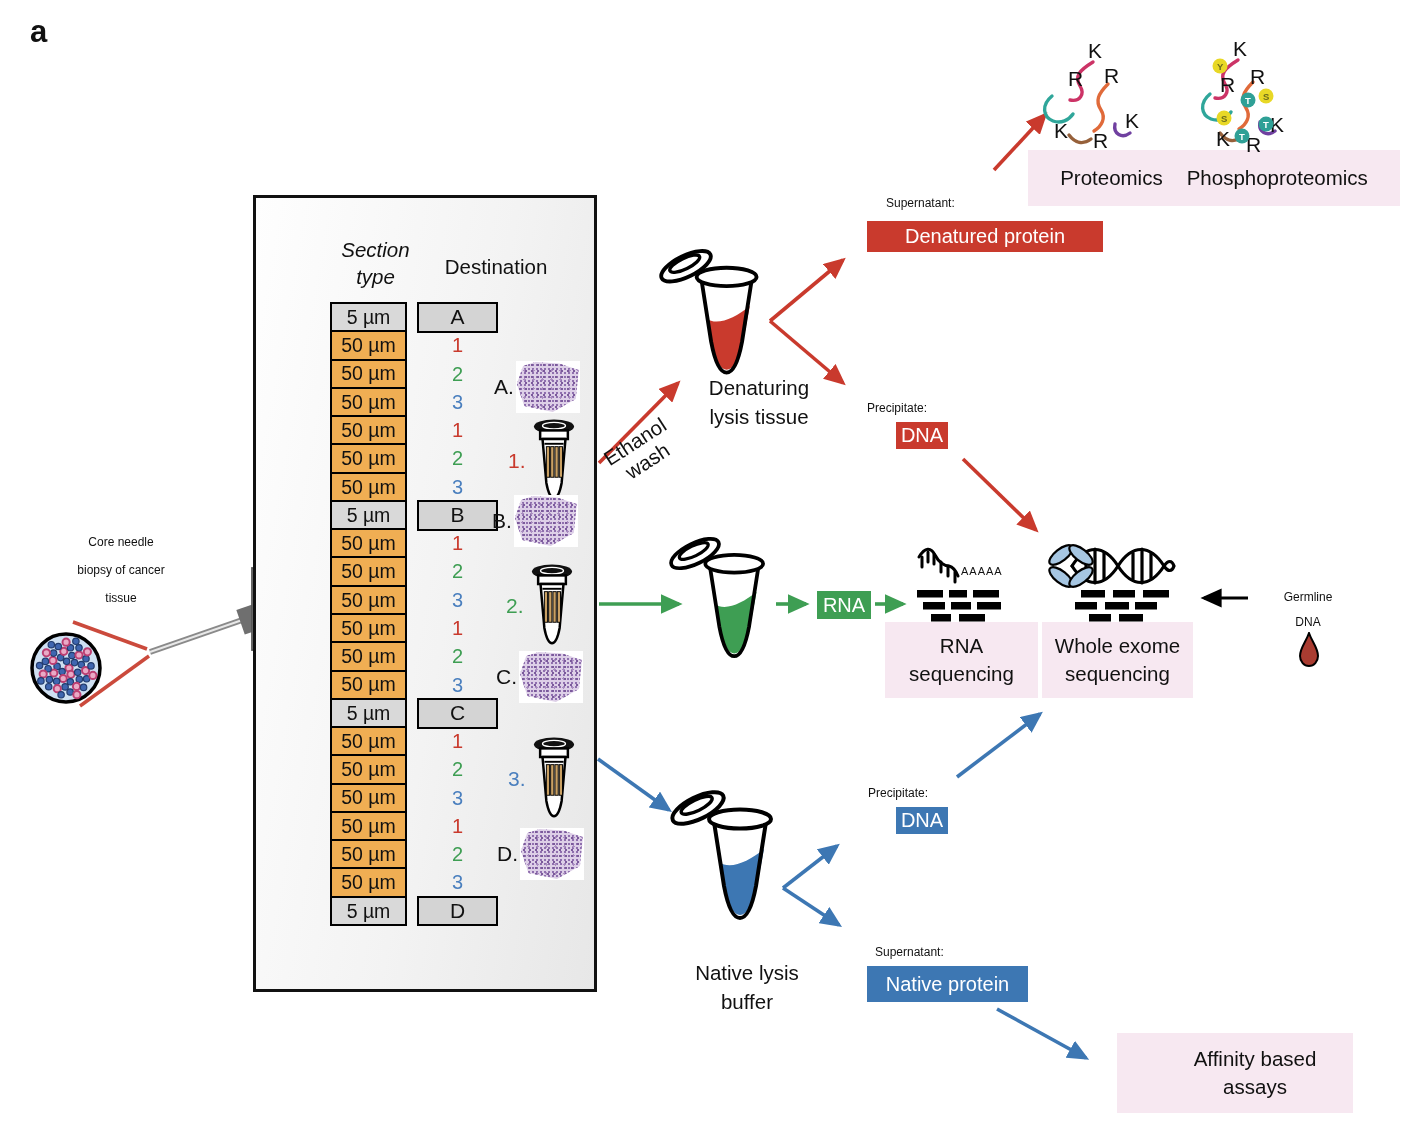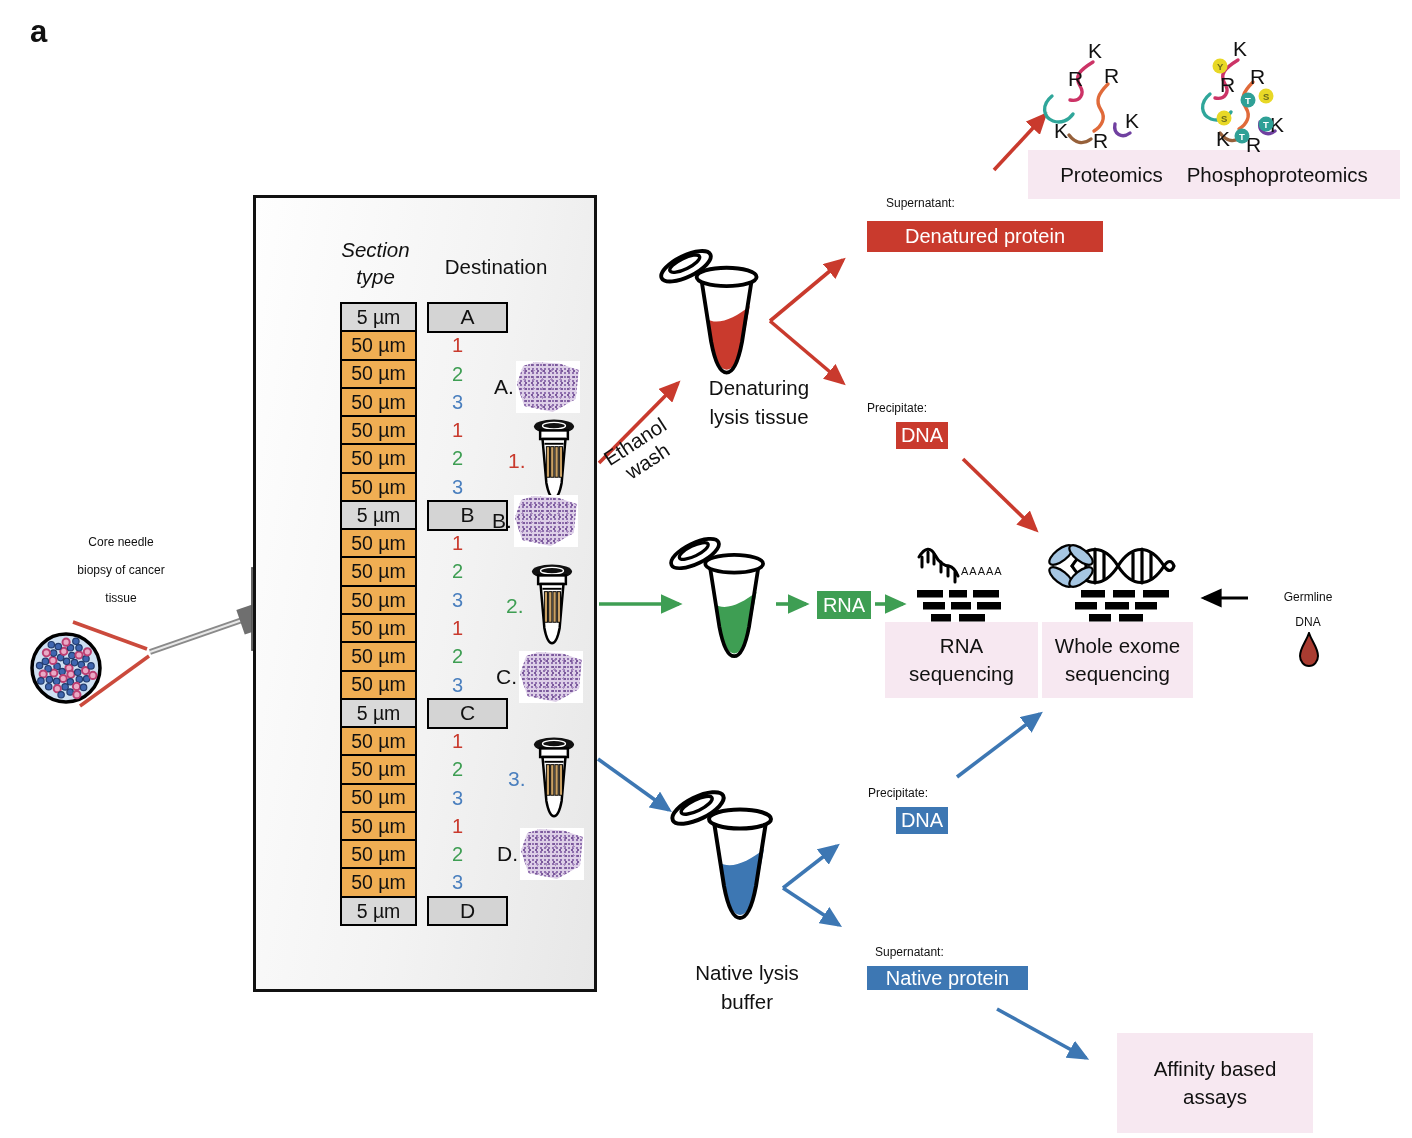--- a/index.html
+++ b/index.html
@@ -9,21 +9,21 @@
   .lbl{font-size:12px;line-height:25px;}
   .center{text-align:center;}
   .panel-a{font-size:31px;font-weight:bold;}
   
   .slidebox{position:absolute;left:253px;top:195px;width:344px;height:797px;
             border:3px solid #111;box-sizing:border-box;
             background:linear-gradient(100deg,#fefefe 0%,#f3f3f3 55%,#e7e7e7 100%);}
   .hdr{position:absolute;font-size:20.5px;line-height:27px;text-align:center;}
   .cell{position:absolute;left:74px;width:77px;height:30.8px;border:2.5px solid #000;
         box-sizing:border-box;display:flex;align-items:center;justify-content:center;
-        font-size:19.5px;margin-left:10px;}
+        font-size:19.5px;}
   .cell.gray{background:var(--graycell);}
   .cell.orange{background:var(--orange);}
   .cell.dletter{left:161px;width:81px;background:var(--letterbox);font-size:21px;}
   .dnum{position:absolute;left:161px;width:81px;text-align:center;font-size:20px;line-height:26px;}
   .spec{position:absolute;display:flex;align-items:center;gap:2px;}
   .spec .sl{font-size:21px;}
   .tissue{width:64px;height:52px;background:#fff;position:relative;}
   .tissue i{position:absolute;left:1px;top:1px;right:1px;bottom:1px;display:block;
     clip-path:polygon(30% 0,68% 3%,100% 16%,95% 74%,58% 100%,12% 88%,0 44%,10% 8%);
     background-color:#ddcfe7;
@@ -310,21 +310,21 @@
     <div>Denaturing</div>
     <div>lysis tissue</div>
   </div>
 
   <div class="abs lbl" style="left:886px;top:191px;">Supernatant:</div>
   <div class="badge red" style="left:867px;top:221px;width:236px;height:31px;">Denatured protein</div>
 
   <div class="abs lbl" style="left:867px;top:396px;">Precipitate:</div>
   <div class="badge red" style="left:896px;top:422px;width:52px;height:27px;">DNA</div>
 
-  <div class="pinkbox" style="left:1028px;top:150px;width:372px;height:49px;flex-direction:row;gap:24px;">
+  <div class="pinkbox" style="left:1028px;top:150px;width:372px;height:56px;flex-direction:row;gap:24px;">
     <span>Proteomics</span>
     <span>Phosphoproteomics</span>
   </div>
 
   <svg class="abs" style="left:1038px;top:38px;" width="115" height="115" viewBox="0 0 115 115">
     <g fill="none" stroke-width="3.4" stroke-linecap="round">
       <path d="M 55,24 C 42,32 36,38 42,48 C 47,56 42,64 32,62" stroke="#cc3366"></path>
       <path d="M 70,46 C 60,56 57,63 63,72 C 68,80 64,88 56,93" stroke="#e06a3a"></path>
       <path d="M 14,58 C 3,67 5,79 15,83 C 23,86 31,82 35,76" stroke="#2fa69a"></path>
       <path d="M 77,86 C 75,96 84,101 92,95" stroke="#7040a0"></path>
@@ -449,20 +449,20 @@
     </svg>
   <div class="flowlbl" style="left:676px;top:958px;width:142px;">
     <div>Native lysis</div>
     <div>buffer</div>
   </div>
 
   <div class="abs lbl" style="left:868px;top:781px;">Precipitate:</div>
   <div class="badge blue" style="left:896px;top:807px;width:52px;height:27px;">DNA</div>
 
   <div class="abs lbl" style="left:875px;top:940px;">Supernatant:</div>
-  <div class="badge blue" style="left:867px;top:966px;width:161px;height:24px;">Native protein</div>
-
-  <div class="pinkbox" style="left:1117px;top:1033px;width:196px;height:100px;">
+  <div class="badge blue" style="left:867px;top:966px;width:161px;height:36px;">Native protein</div>
+
+  <div class="pinkbox" style="left:1117px;top:1033px;width:196px;height:80px;padding-left:40px;">
     <div>Affinity based</div>
     <div>assays</div>
   </div>
 
 </div>
 
 </body></html>

